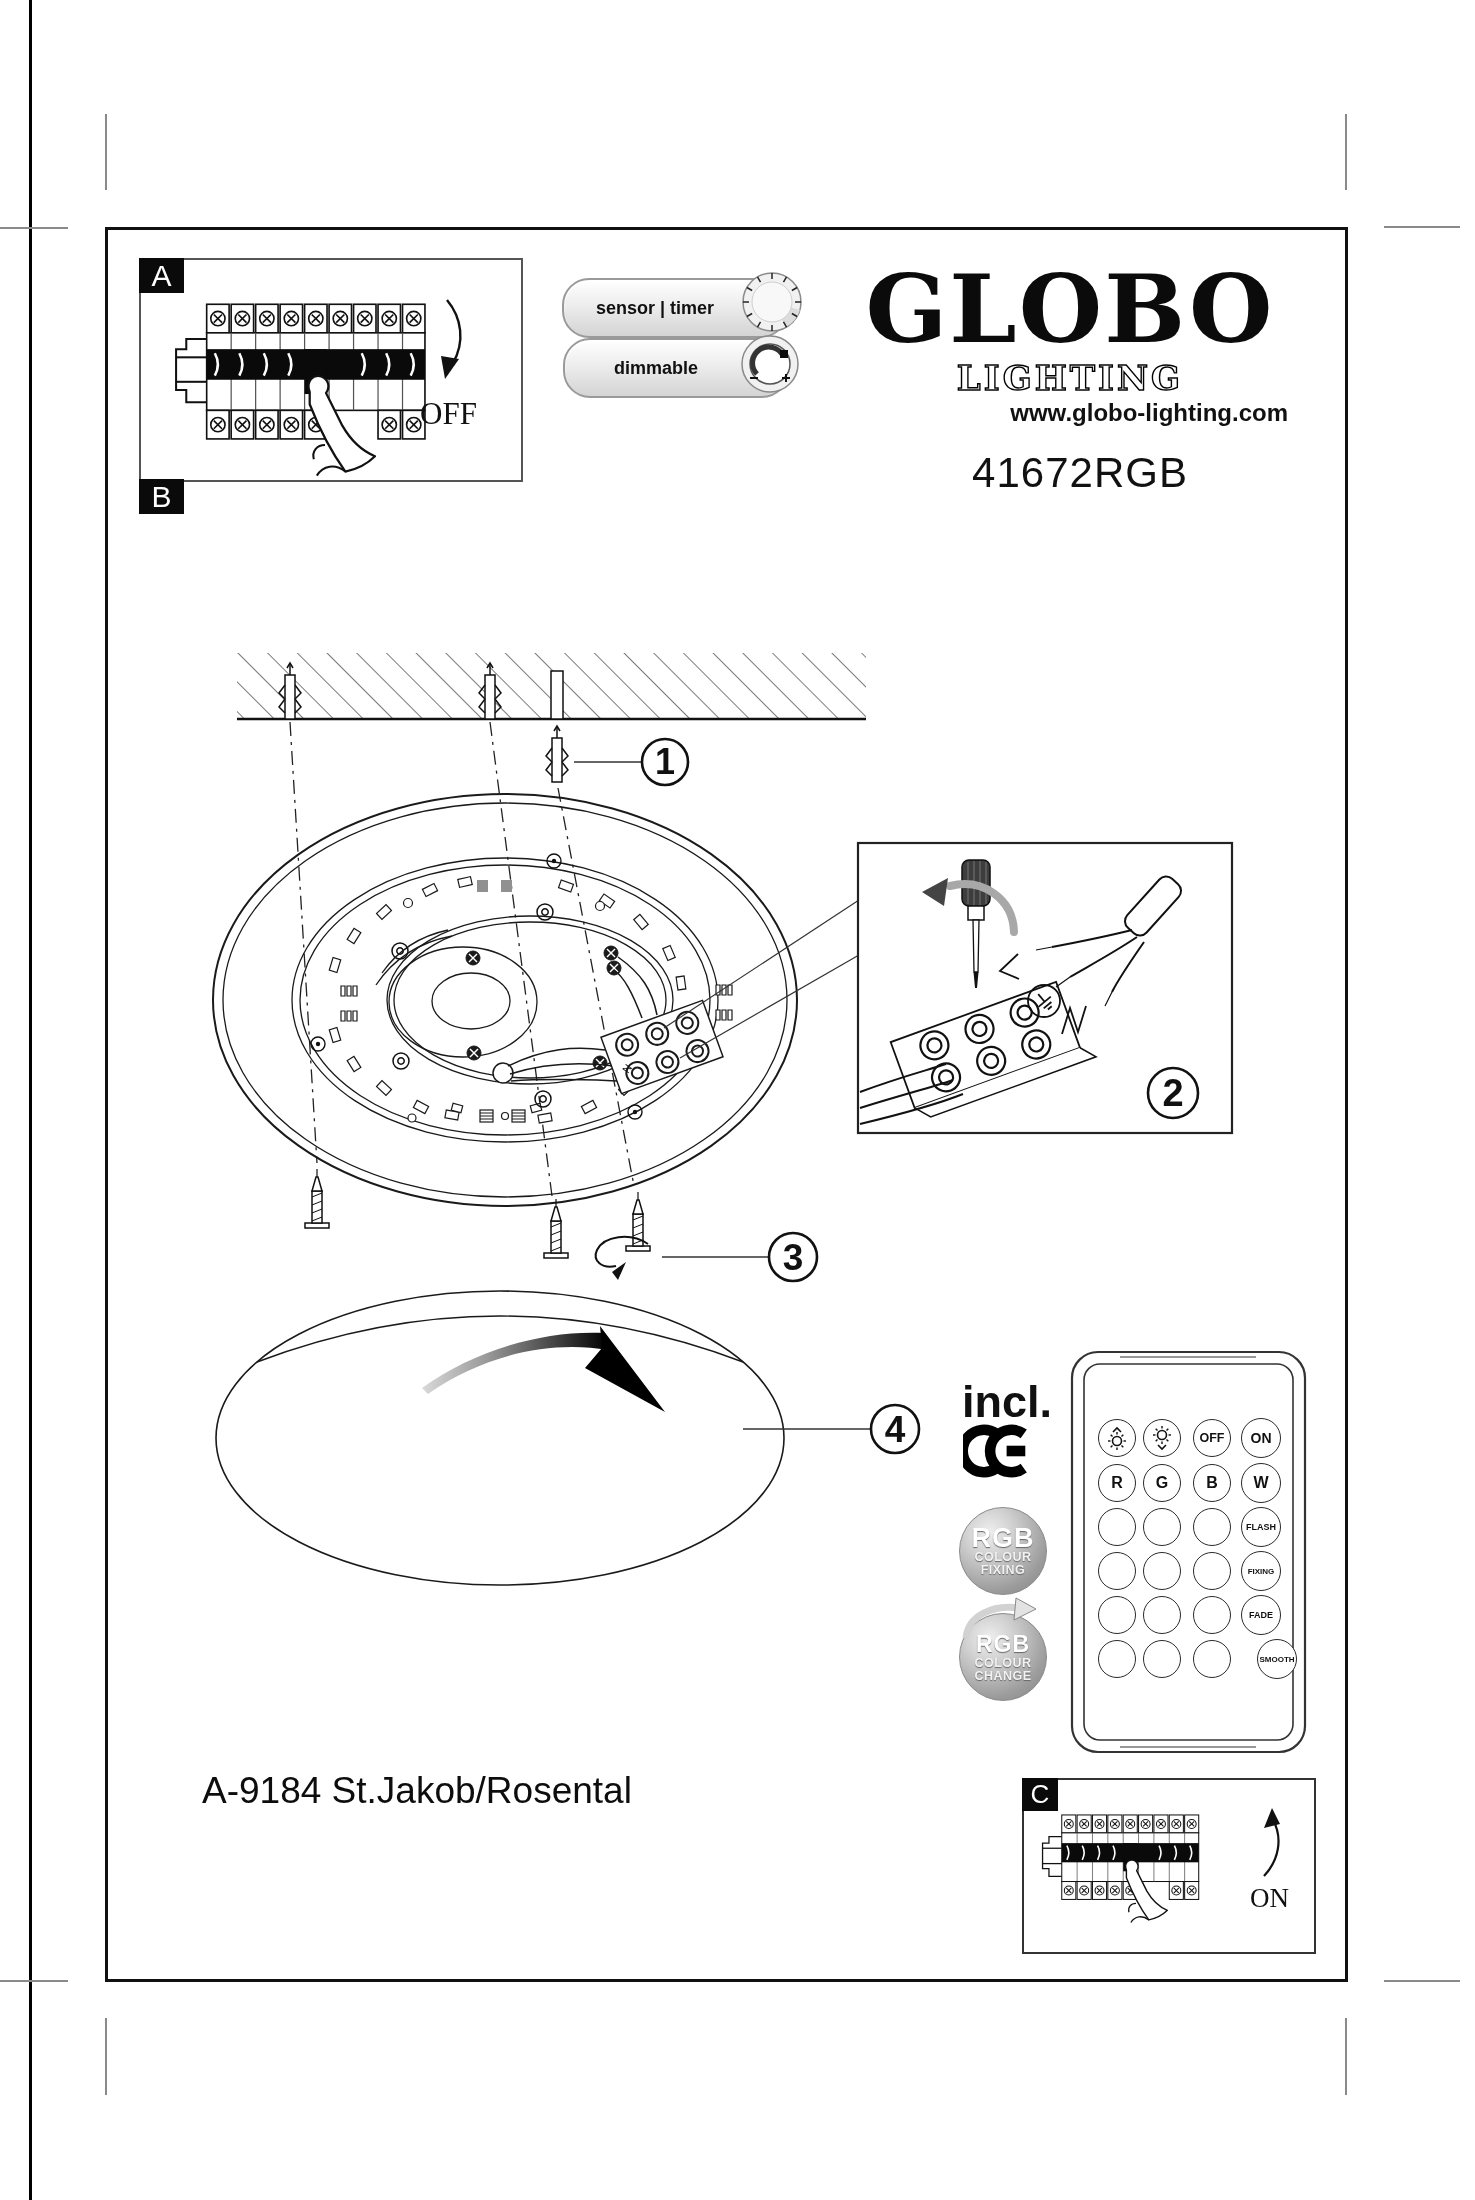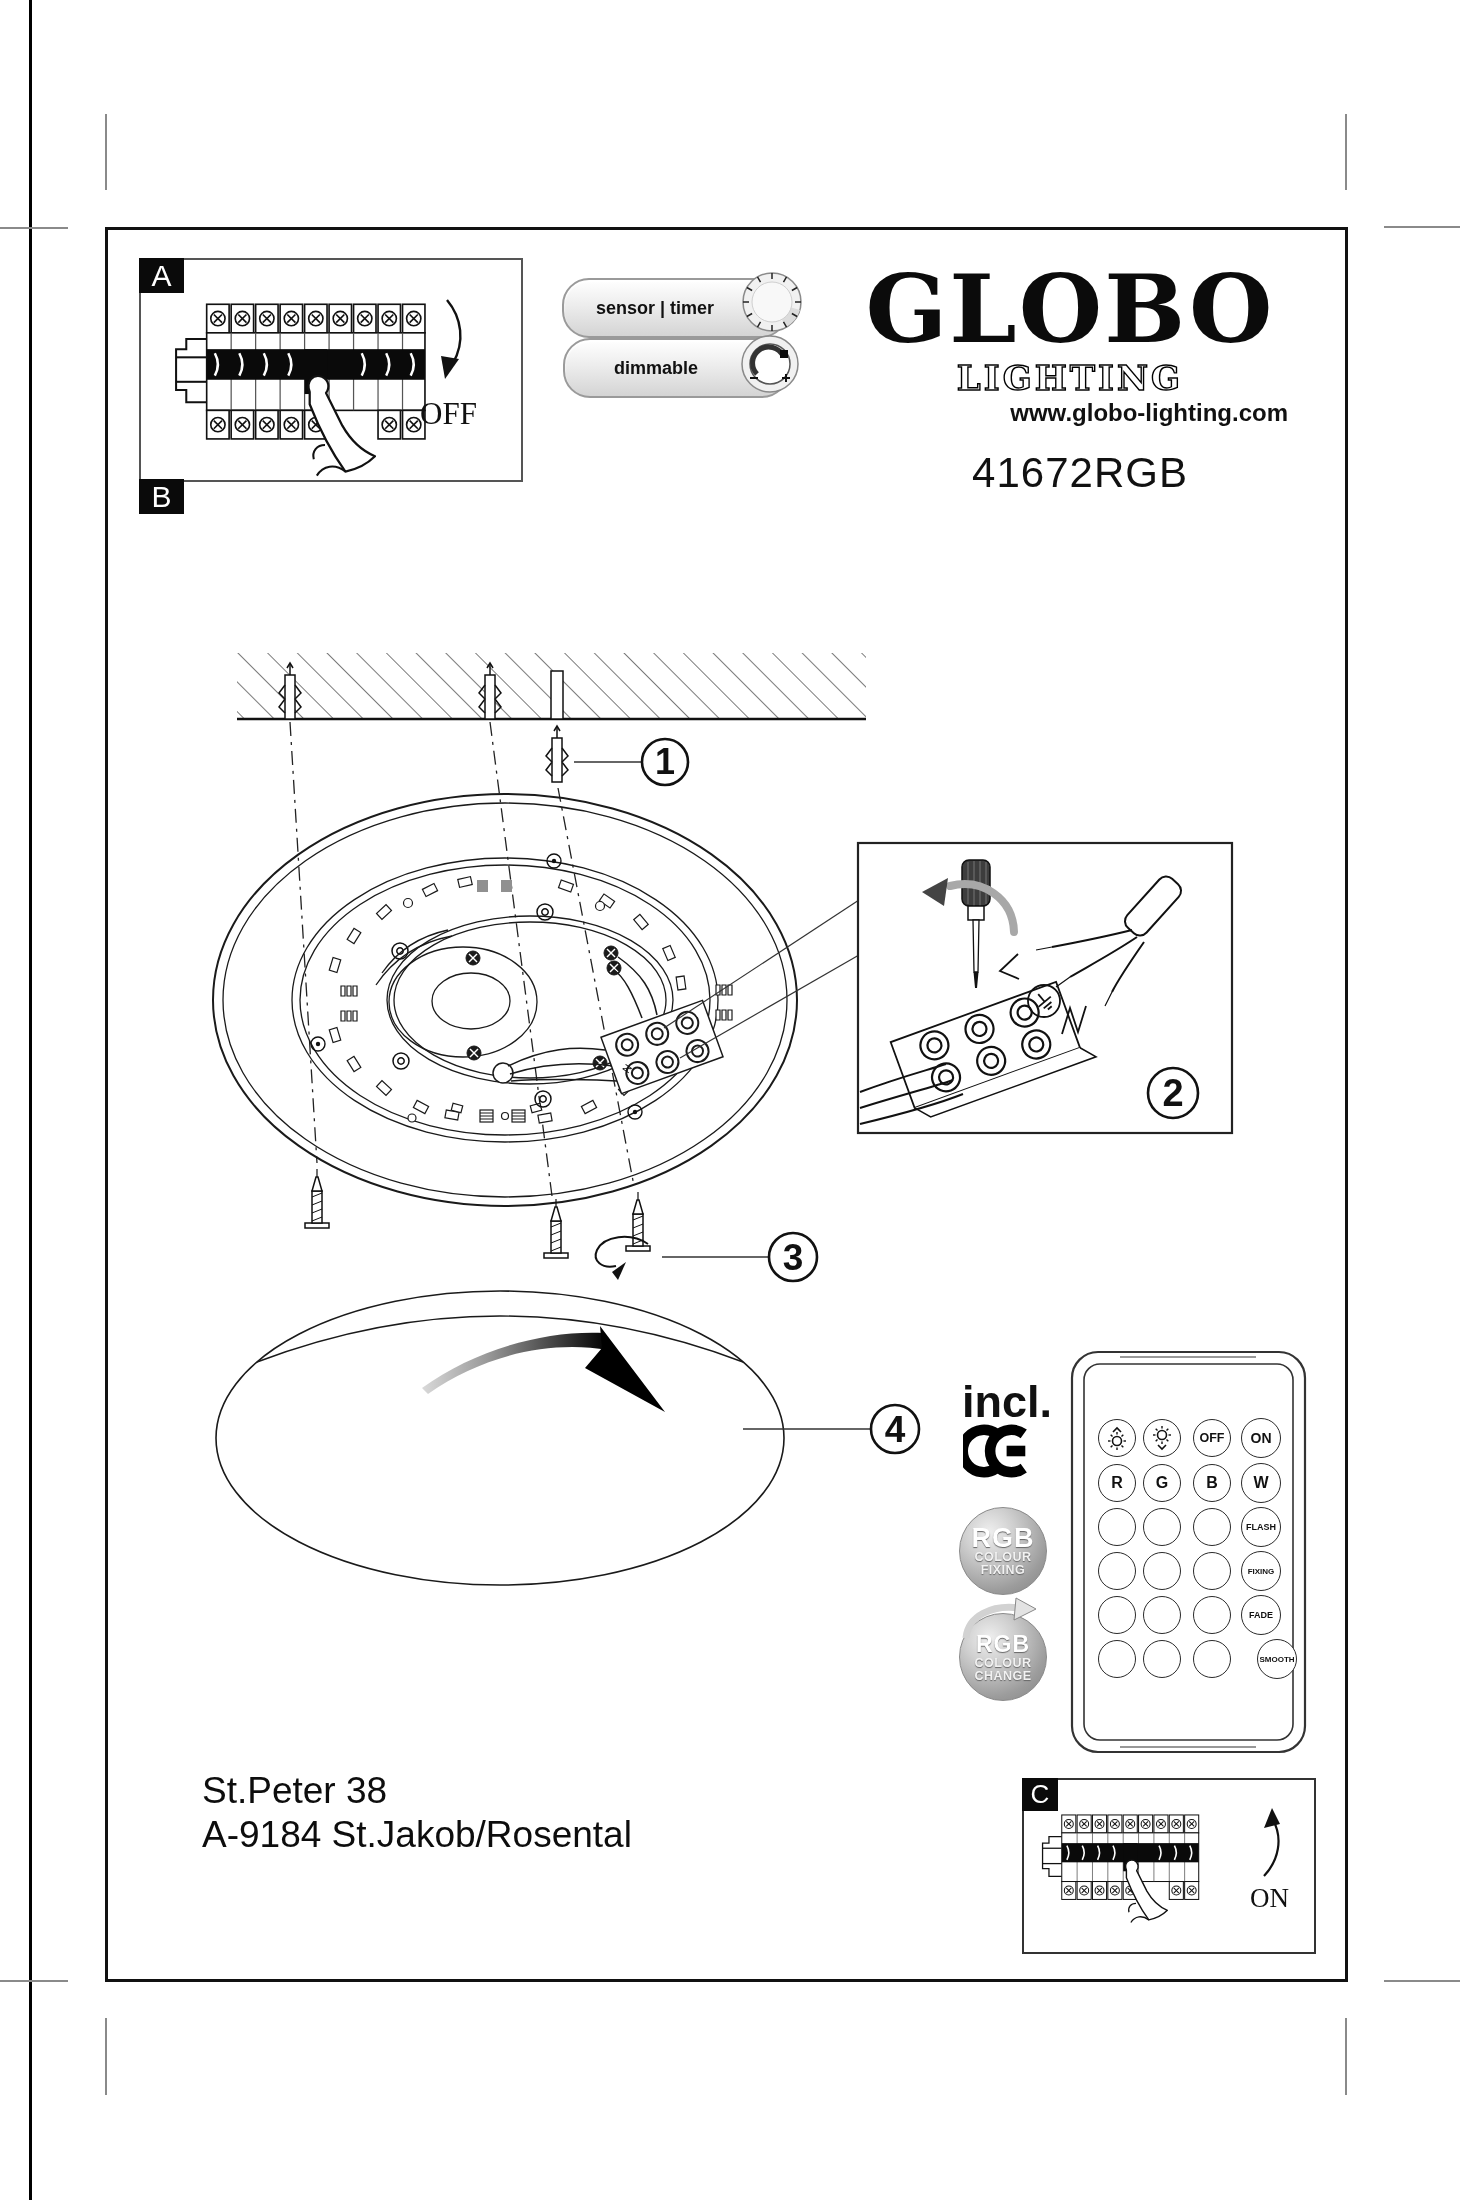--- a/index.html
+++ b/index.html
@@ -488,15 +488,14 @@
 <div class="rc-btn" style="left:1143px;top:1596px;"></div>
 <div class="rc-btn" style="left:1193px;top:1596px;"></div>
 <div class="rc-btn rc-big f9" style="left:1241px;top:1595px;">FADE</div>
 
 <div class="rc-btn" style="left:1098px;top:1640px;"></div>
 <div class="rc-btn" style="left:1143px;top:1640px;"></div>
 <div class="rc-btn" style="left:1193px;top:1640px;"></div>
 <div class="rc-btn rc-big f8" style="left:1241px;top:1639px;margin-left:16px;">SMOOTH</div>
 
 <div id="address">
-  <div>St.Peter 38</div>
   <div>A-9184 St.Jakob/Rosental</div>
 </div>
 
 </body></html>

